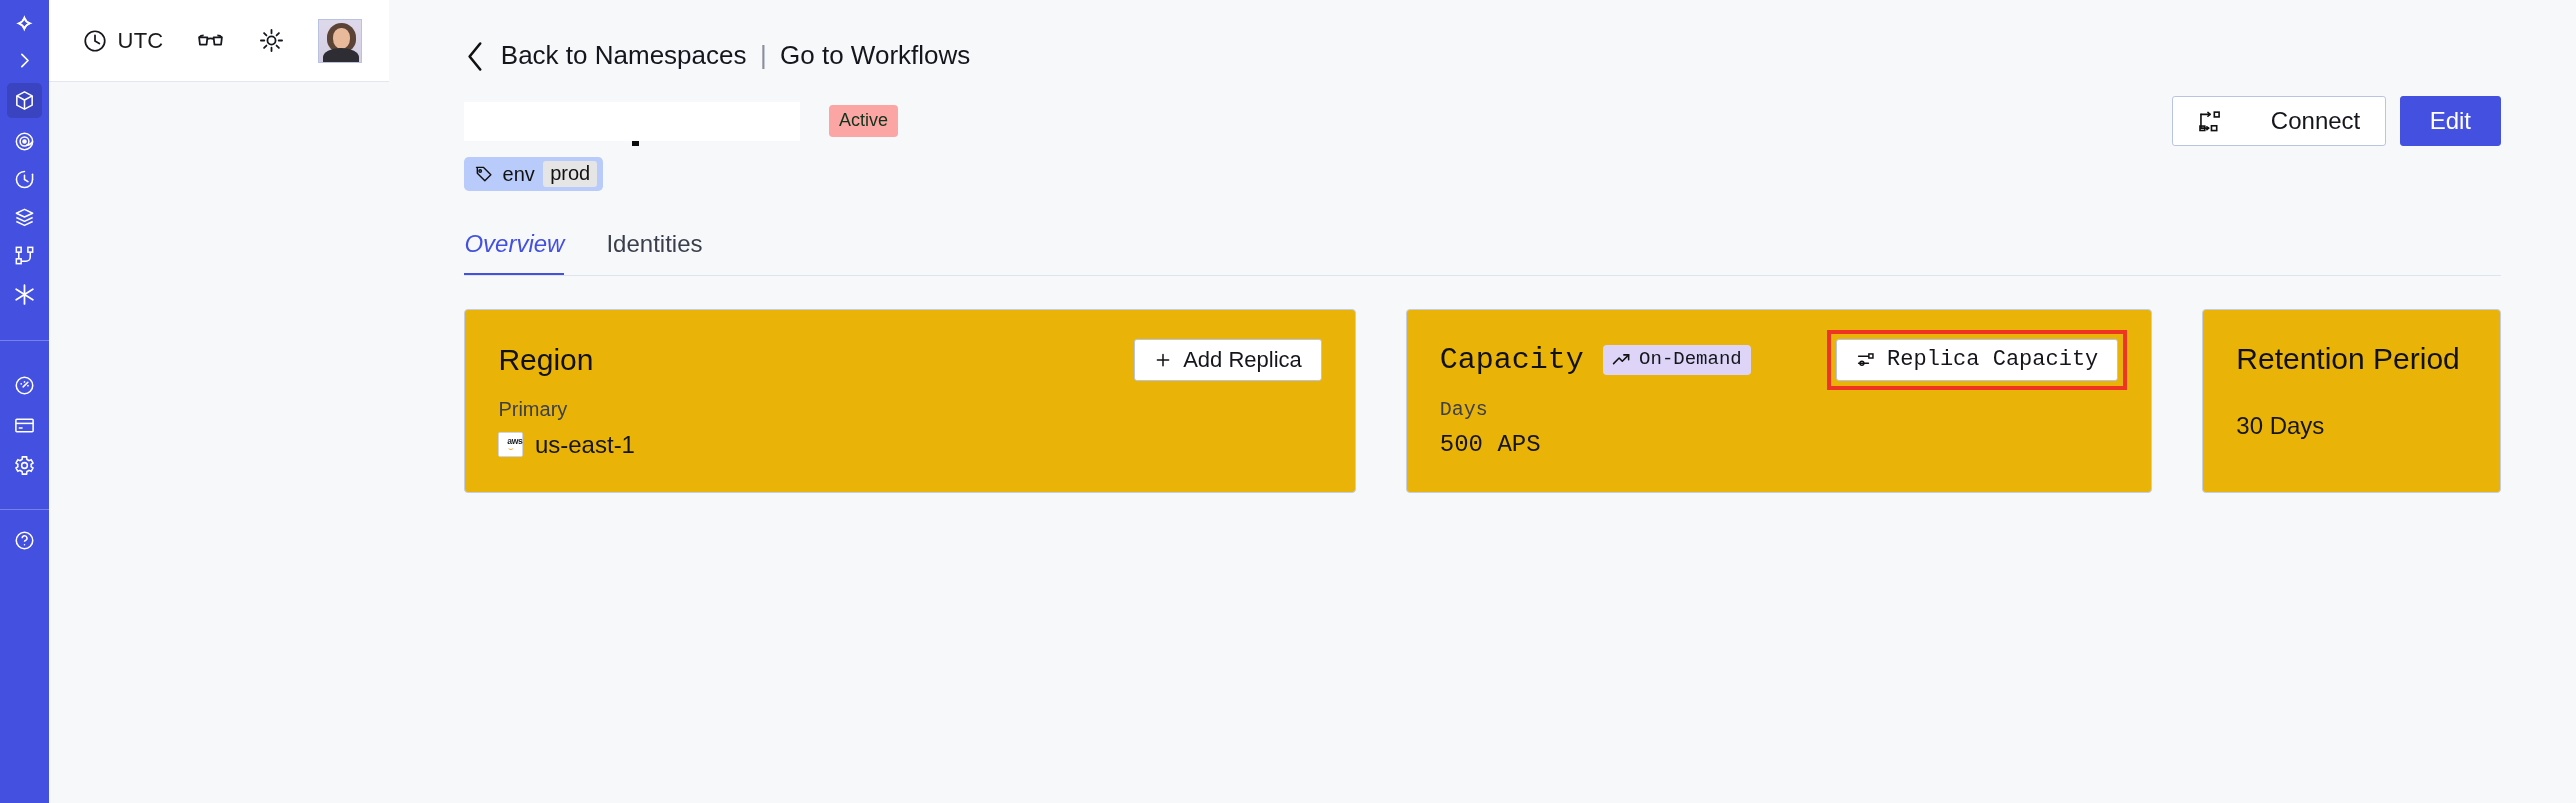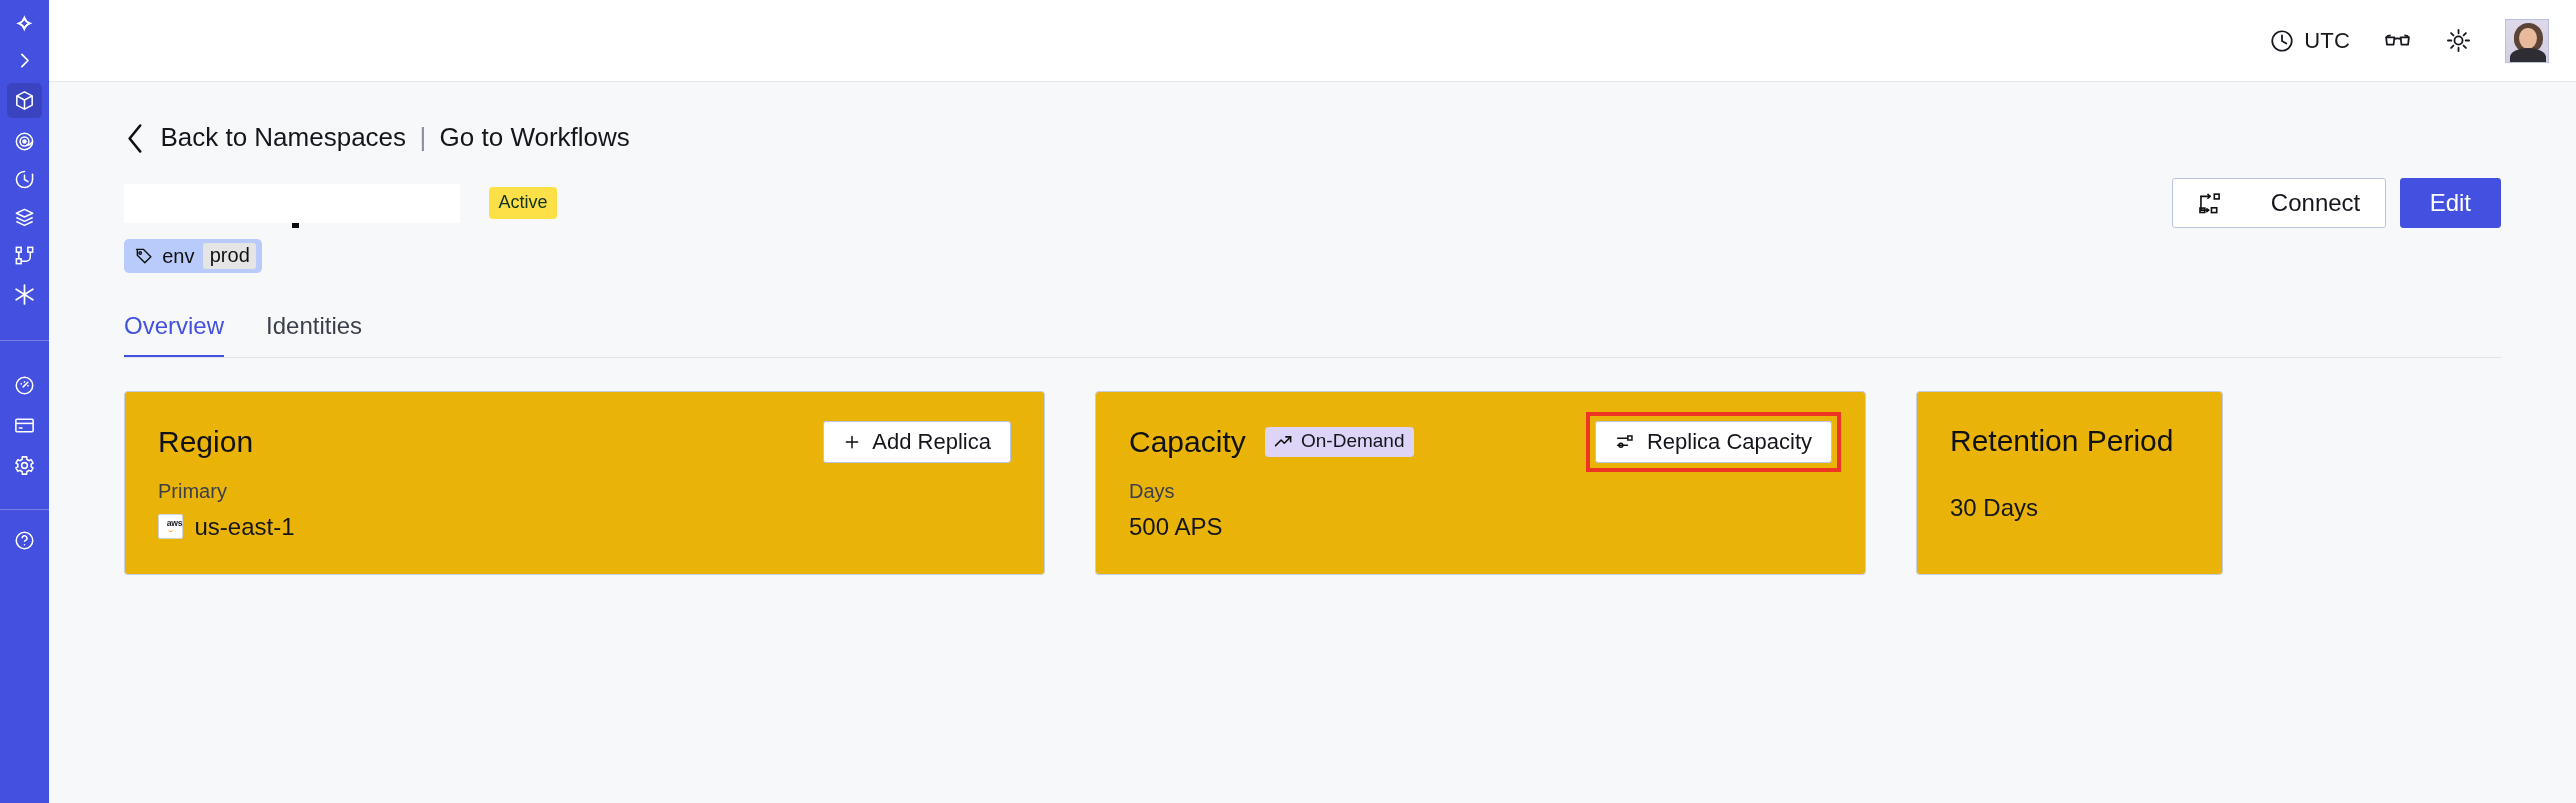--- a/index.html
+++ b/index.html
@@ -29,21 +29,21 @@
   }
   .nav-icon svg { display: block; }
   .nav-icon.active { background: #3a44c0; }
   .nav-sep {
     width: 49px; height: 1px; background: rgba(255,255,255,0.28);
     flex: 0 0 1px;
   }
   .spacer-top { height: 4.8px; flex: 0 0 4.8px; }
 
   
-  .right { flex: 1 1 auto; display: flex; flex-direction: column; min-width: 0; }
+  .right { flex: 1 1 auto; display: flex; flex-direction: row; min-width: 0; }
 
   
   .topbar {
     height: 82px; background: #ffffff;
     border-bottom: 1px solid #e3e6ee;
     display: flex; align-items: center; justify-content: flex-end;
     padding-right: 27px;
     flex: 0 0 82px;
   }
   .tb-item {
@@ -92,21 +92,21 @@
   }
   .title-redaction {
     width: 336px; height: 39px; background: #ffffff;
     position: relative;
   }
   .title-redaction:after {
     content: ""; position: absolute; left: 168px; top: 39px;
     width: 6.7px; height: 5.8px; background: #0d0d0d;
   }
   .badge-active {
-    background: #fde047; color: #10331b;
+    background: #fca5a5; color: #10331b;
     font-size: 18px; padding: 4.8px 9.6px 5.8px;
     border-radius: 3.8px; margin-left: 29px; white-space: nowrap;
   }
   .title-actions { margin-left: auto; display: flex; align-items: center; gap: 13.4px; }
   .btn {
     display: inline-flex; align-items: center; gap: 12.5px;
     background: #fff; border: 1px solid #b9c4e2;
     border-radius: 2.9px; cursor: pointer;
     font-family: inherit; color: #14161c;
   }
@@ -129,30 +129,30 @@
     display: flex; align-items: flex-end; gap: 0;
     margin-top: 33px;
     border-bottom: 1px solid #dfe3ed;
     height: 52px;
   }
   .tab {
     font-size: 24px; color: #3a3f4b; cursor: pointer;
     padding: 0 0 14.4px 0; margin-right: 42px;
     border-bottom: 2.9px solid transparent;
   }
-  .tab.sel { color: #4450e0; border-bottom-color: #4450e0; }
+  .tab.sel { color: #4450e0; border-bottom-color: #4450e0; font-style: italic; }
 
   .cards { display: flex; gap: 50px; margin-top: 33px; }
   .card {
     background: #eab308; border: 1px solid #c3cde6; border-radius: 4px;
     padding: 29px 33px 33px;
     min-height: 128px;
   }
   .card-1 { width: 921px; }
-  .card-2 { width: 771px; }
+  .card-2 { width: 771px; font-family: Liberation Mono, monospace; }
   .card-3 { width: 307px; }
   .card-head { display: flex; align-items: center; min-height: 40px; }
   .card-title { font-size: 30px; color: #101114; font-weight: 400; white-space: nowrap; }
   .card-head .spacer { flex: 1 1 auto; }
   .badge-ondemand {
     display: inline-flex; align-items: center; gap: 7.7px;
     background: #ddd4f8; color: #14161c;
     font-size: 19px; padding: 3.8px 9.6px 4.8px;
     border-radius: 3.8px; margin-left: 19px; white-space: nowrap;
   }

